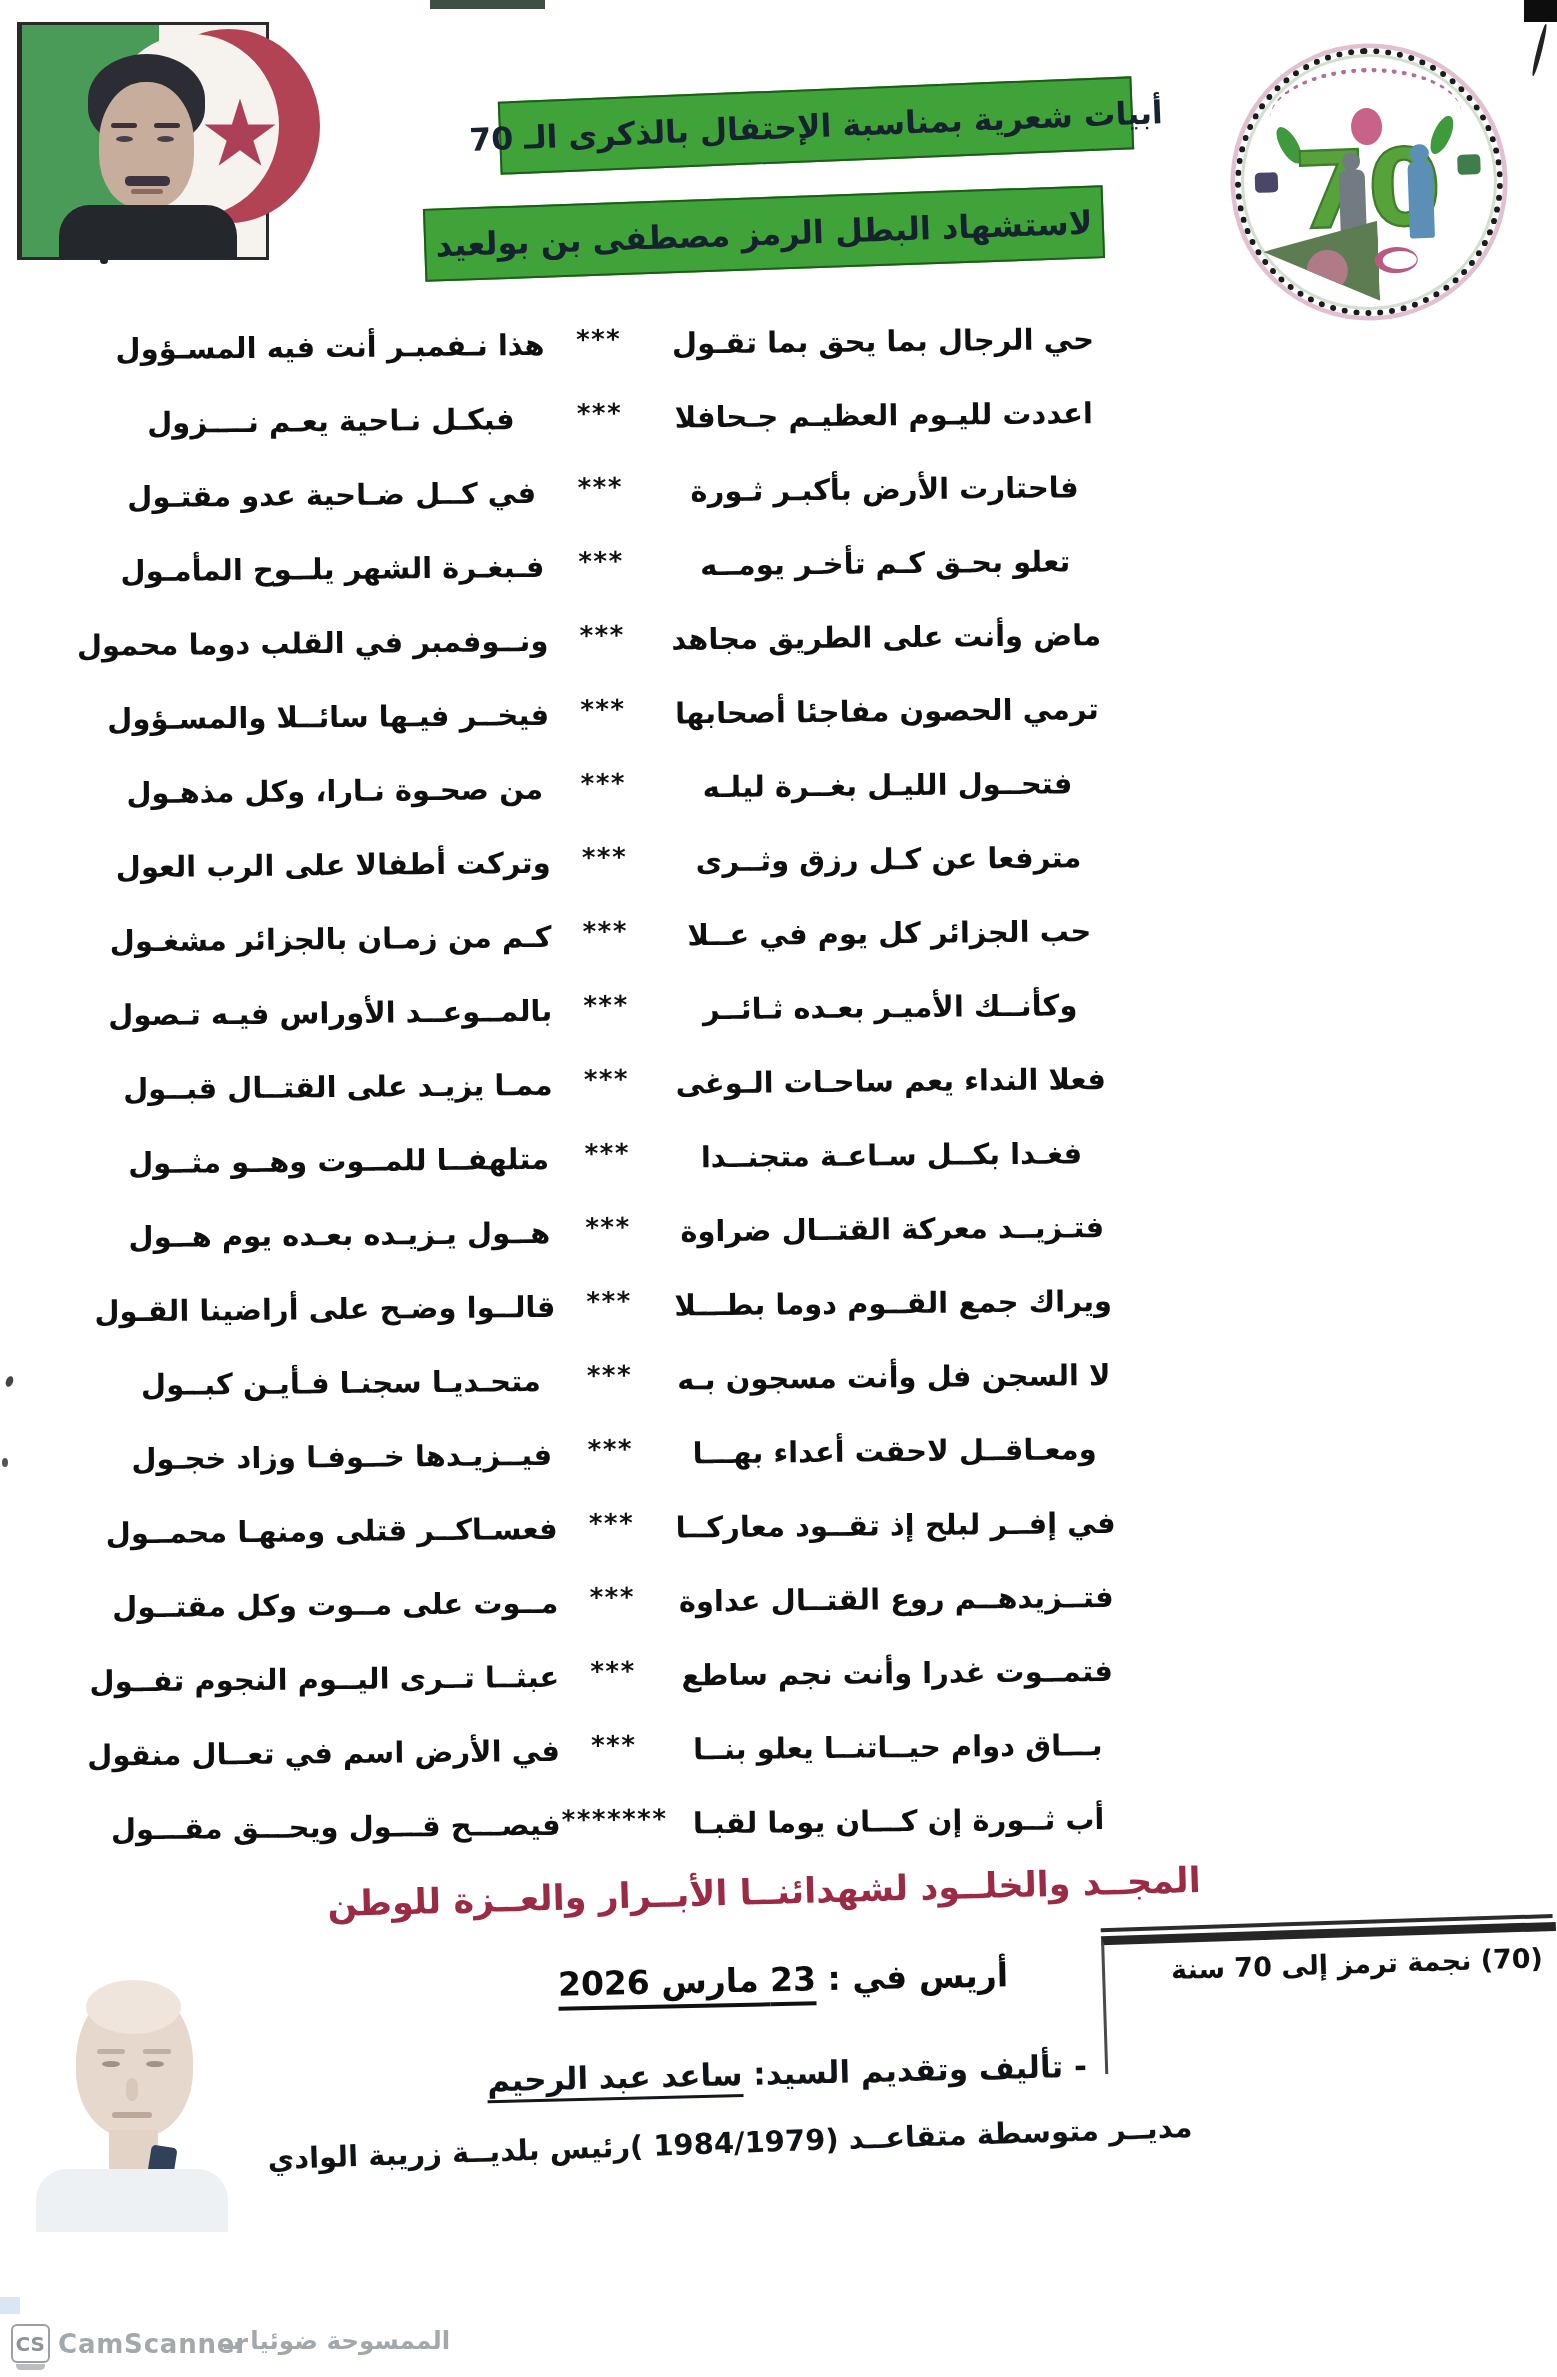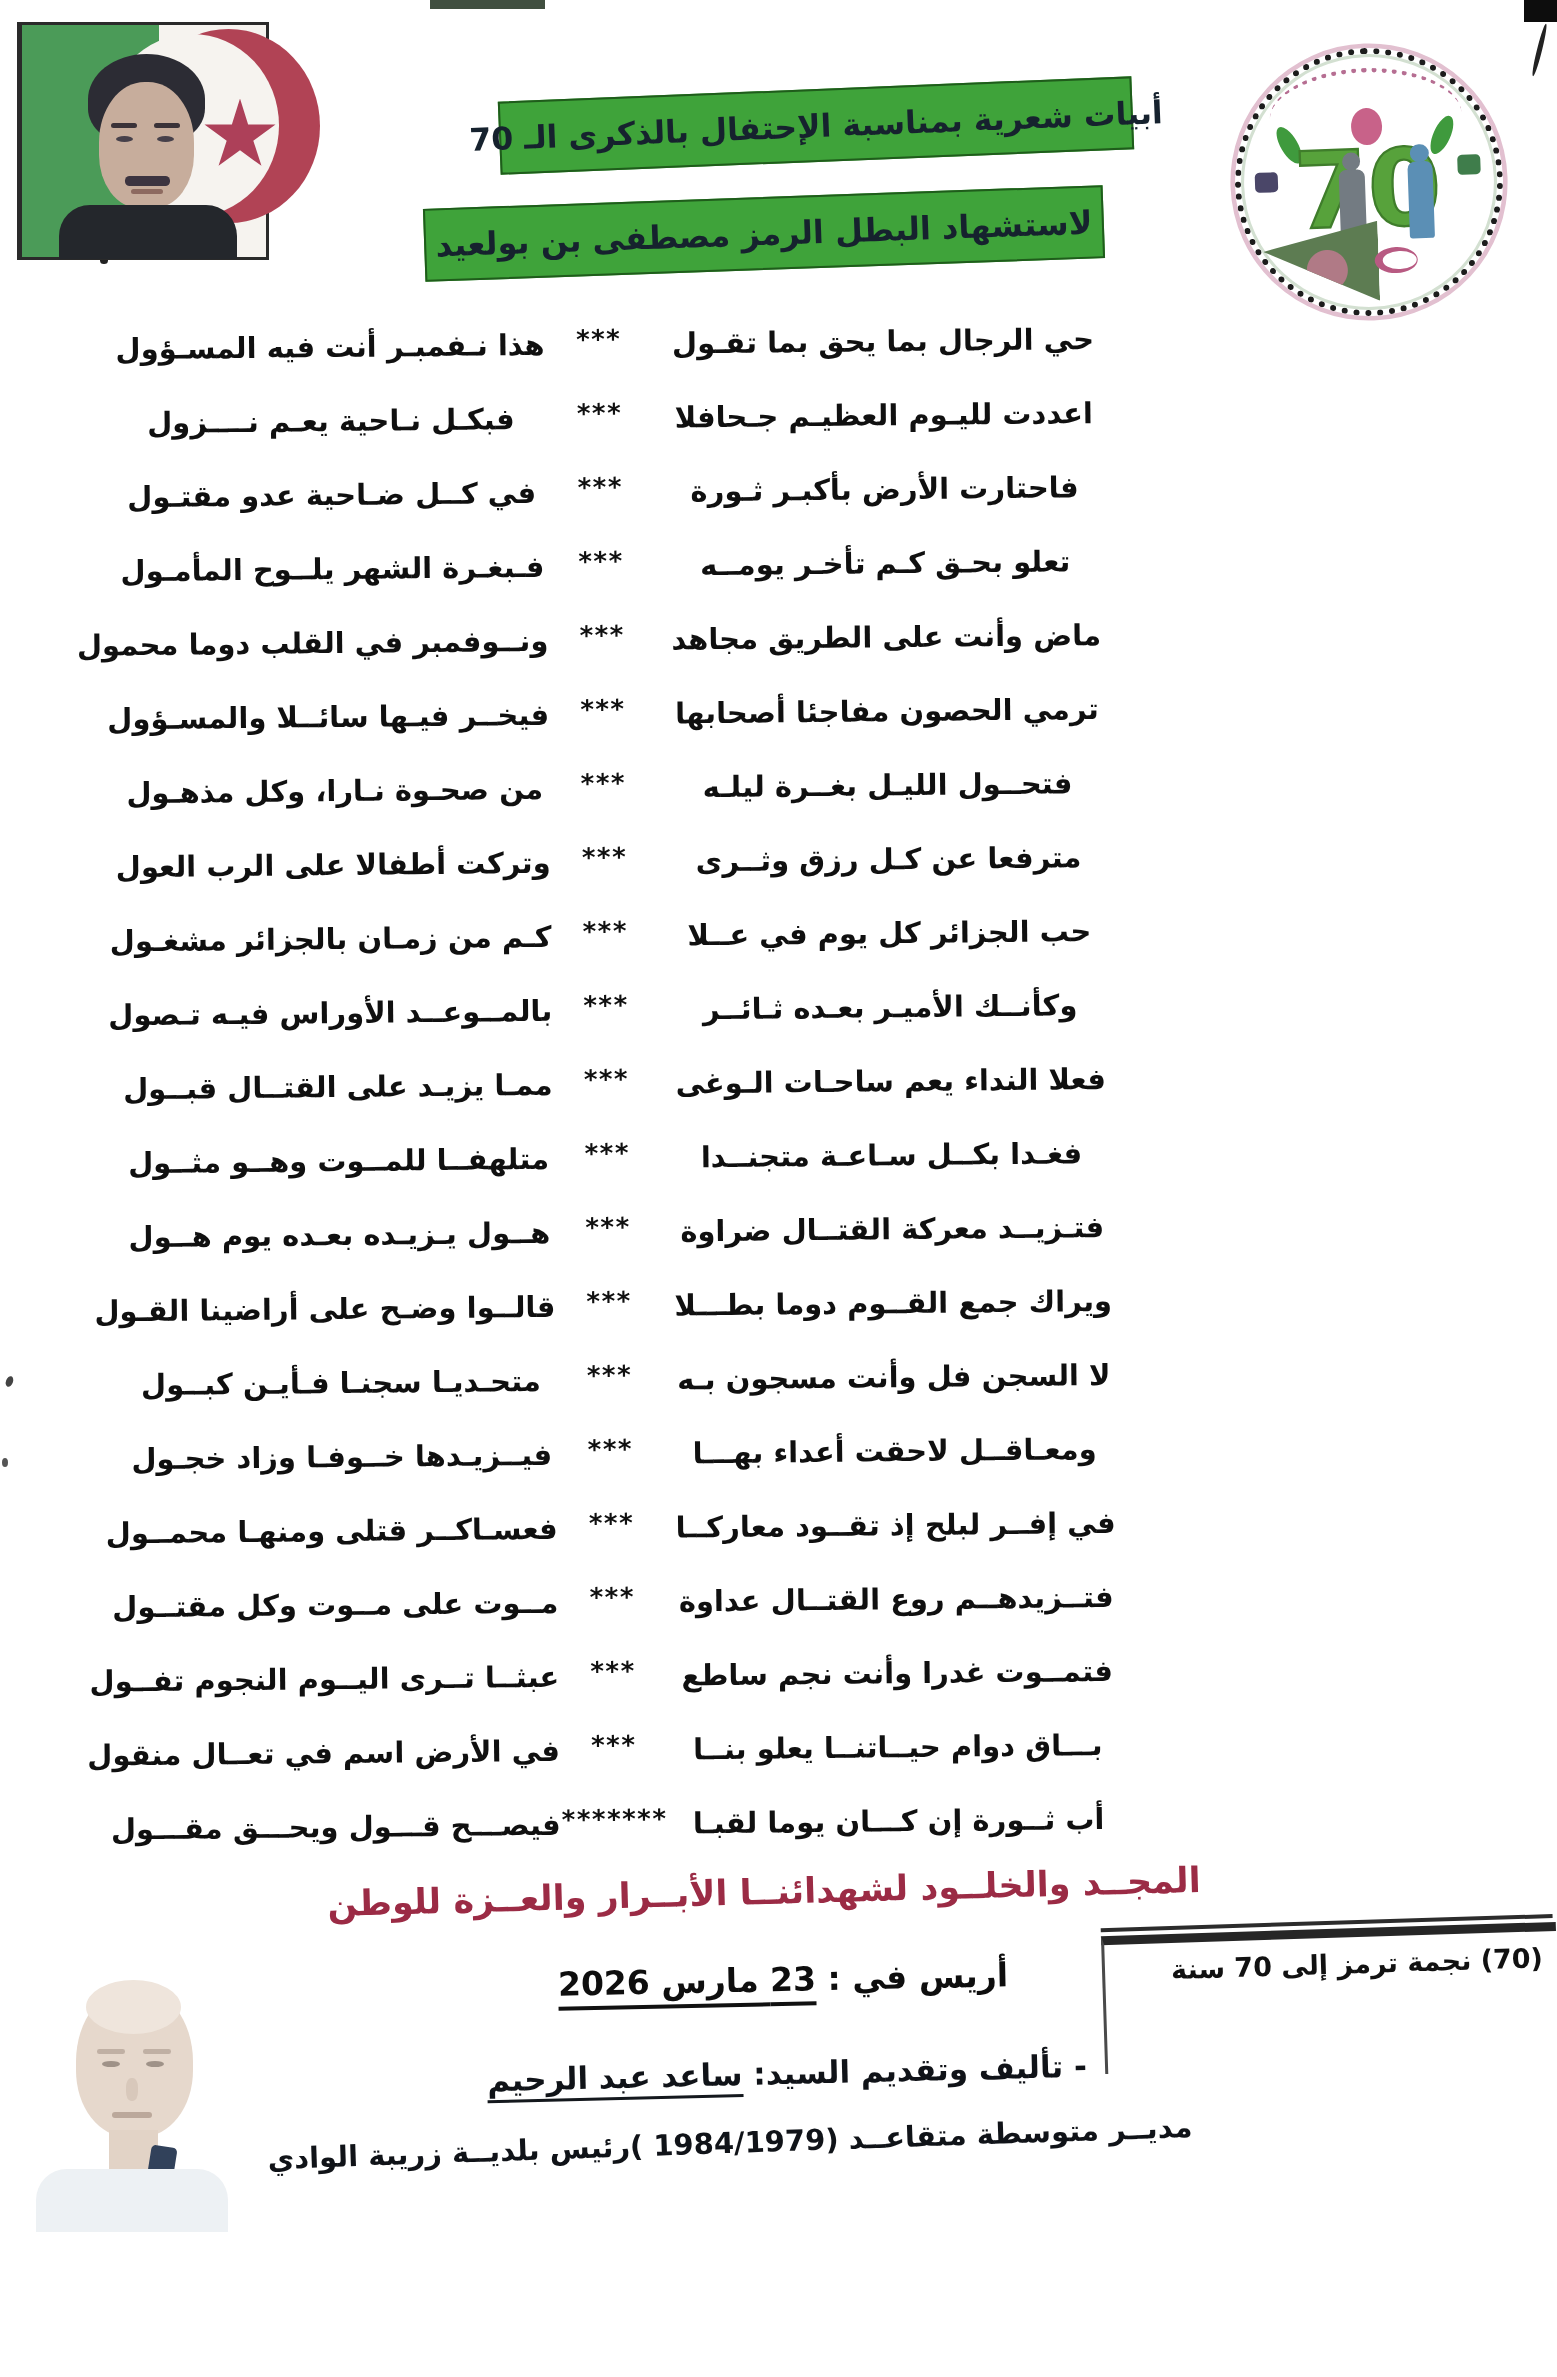--- a/index.html
+++ b/index.html
@@ -286,15 +286,21 @@
     <div class="brow b2"></div>
     <div class="eye e1"></div>
     <div class="eye e2"></div>
     <div class="nose"></div>
     <div class="mouth"></div>
     <div class="neck"></div>
     <div class="collarL"></div>
     <div class="shoulders"></div>
   </div>
 
+  <div class="csbar">
+    <div class="bluechip"></div>
+    <div class="cslogo">CS</div>
+    <div class="brand">CamScanner</div>
+    <div class="scanned">الممسوحة ضوئيا بـ</div>
+  </div>
 
 </div>
 
 
 </body></html>

